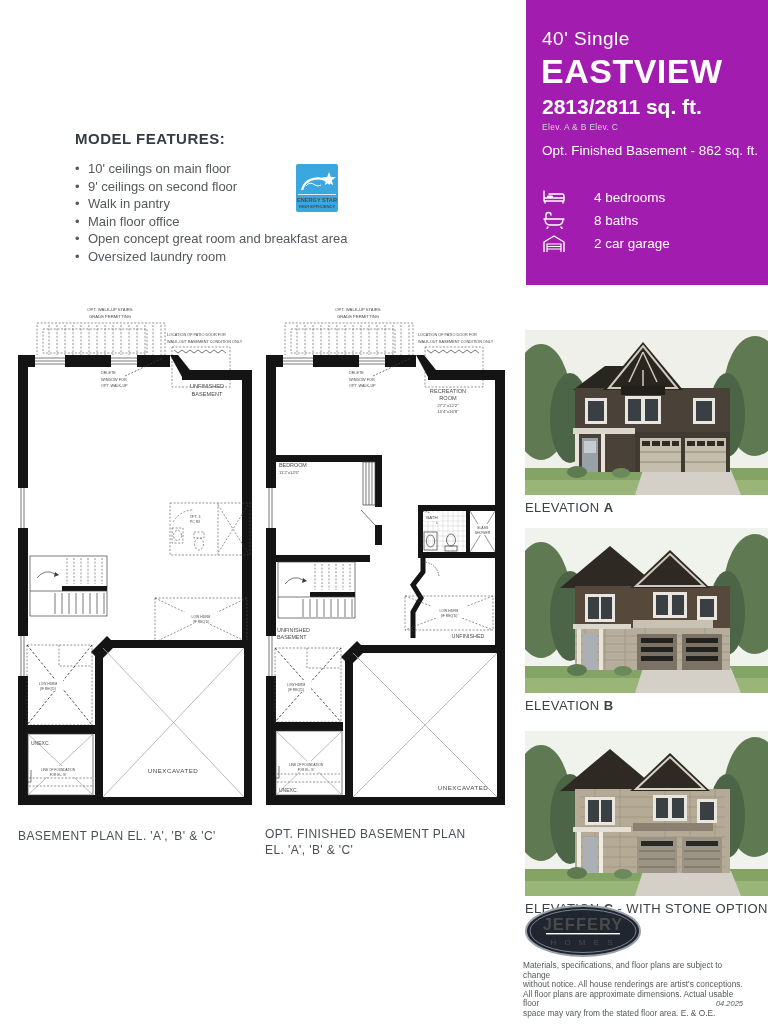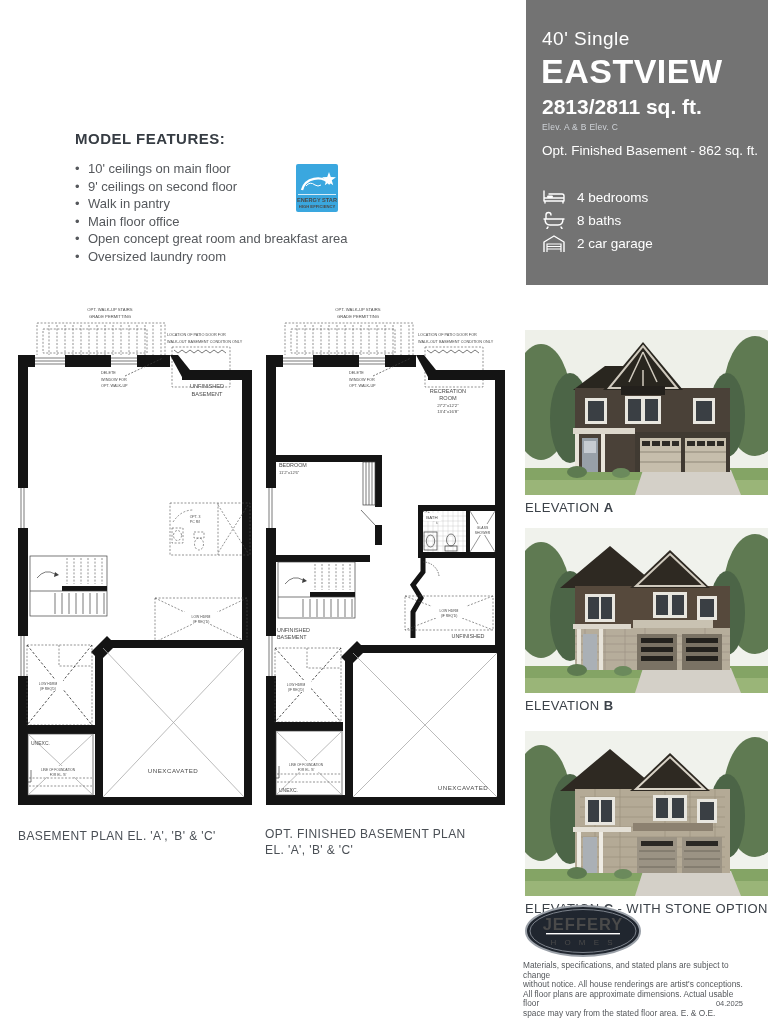--- a/index.html
+++ b/index.html
@@ -16,36 +16,36 @@
   .plan{position:absolute;}
   .plan-caption{position:absolute;font-size:12px;letter-spacing:.4px;color:#4a4f55;line-height:16px;}
   svg text{fill:#4a4a4a;font-family:"Liberation Sans",sans-serif;}
   .wall{fill:#141414;}
   .thin{stroke:#3f3f3f;stroke-width:.7;fill:none;}
   .dash{stroke:#4a4a4a;stroke-width:.6;fill:none;stroke-dasharray:2 1.6;}
   .dashb{stroke:#222;stroke-width:.8;fill:none;stroke-dasharray:2.5 2;}
   .xlight{stroke:#a9a9a9;stroke-width:.8;fill:none;}
   .tile{stroke:#c2c2c2;stroke-width:.4;fill:none;}
   
-  .panel{position:absolute;left:526px;top:0;width:242px;height:285px;background:#737373;color:#fff;}
+  .panel{position:absolute;left:526px;top:0;width:242px;height:285px;background:#a21caf;color:#fff;}
   .panel .type{position:absolute;left:16px;top:28px;font-size:19px;font-weight:300;letter-spacing:.5px;}
   .panel .name{position:absolute;left:15px;top:52px;font-size:34px;font-weight:bold;letter-spacing:.5px;}
   .panel .sqft{position:absolute;left:16px;top:95px;font-size:21px;font-weight:bold;}
   .panel .elevnote{position:absolute;left:16px;top:122px;font-size:8.5px;color:#cfd3d8;letter-spacing:.3px;}
   .panel .bsmt{position:absolute;left:16px;top:143px;font-size:13.5px;}
-  .spec{position:absolute;left:16px;height:22px;display:flex;align-items:center;gap:11px;font-size:13.5px;}
+  .spec{position:absolute;left:16px;height:22px;display:flex;align-items:center;gap:28px;font-size:13.5px;}
   
   .card{position:absolute;left:525px;width:243px;margin-top:28px;}
   .card .img{width:243px;display:block;}
   .card .cap{margin-top:5px;font-size:13px;letter-spacing:.4px;color:#3c4249;}
   .card .cap b{font-weight:bold;}
   
   .logo{position:absolute;left:524px;top:905px;}
   .disclaimer{position:absolute;left:523px;top:961px;width:224px;font-size:8.3px;line-height:9.6px;color:#55585c;}
-  .datecode{position:absolute;left:523px;top:999px;width:220px;text-align:right;font-size:7.5px;color:#55585c;}
+  .datecode{position:absolute;left:523px;top:999px;width:220px;text-align:right;font-size:7.5px;color:#55585c;font-style:italic;}
   
   .elevA{--sky:#eef0e9;--body:#4a4138;--body2:#403a32;--roof:#29261f;--base:#4a4138;--door:#c6beac;--trim:#e8e4da;}
   .elevB{--sky:#f0f2ec;--body:#56493c;--body2:#4a4036;--roof:#2e2922;--base:#b6ad9b;--door:#aaa withstand;--door:#a8a090;--trim:#e8e4da;}
   .elevC{--sky:#f0f2ec;--body:#b4aa96;--body2:#a79d89;--roof:#2e2922;--base:#b4aa96;--door:#b3ab9b;--trim:#efece4;}
   .sky{fill:var(--sky);} .t1{fill:#5f7a52;} .t2{fill:#4c6547;} .grass{fill:#84a465;} .grass2{fill:#9ab578;}
   .drive{fill:#d4d0c8;} .bodyr{fill:var(--body);} .body2r{fill:var(--body2);} .roofr{fill:var(--roof);}
   .baser{fill:var(--base);} .doorr{fill:var(--door);} .winf{fill:#e8e6df;} .winp{fill:#3a3f44;}
 </style>
 </head>
 <body>
@@ -493,20 +493,20 @@
   </div>
 
   <svg class="logo" width="118" height="52" viewBox="0 0 118 52">
     <ellipse cx="59" cy="26" rx="57" ry="25" fill="#20262f" stroke="#9aa0a8" stroke-width="2"></ellipse>
     <ellipse cx="59" cy="26" rx="53" ry="21.5" fill="none" stroke="#7d838c" stroke-width="1"></ellipse>
     <text x="59" y="25" text-anchor="middle" font-size="16.5" font-weight="bold" letter-spacing="1" fill="#fff">JEFFERY</text>
     <rect x="22" y="28" width="74" height="1.4" fill="#fff"></rect>
     <text x="59" y="40" text-anchor="middle" font-size="8" letter-spacing="3" fill="#fff">H  O  M  E  S</text>
   </svg>
   <div class="disclaimer">
-    <div>Materials, specifications, and stated plans are subject to change</div>
+    <div>Materials, specifications, and floor plans are subject to change</div>
     <div>without notice. All house renderings are artist's conceptions.</div>
     <div>All floor plans are approximate dimensions. Actual usable floor</div>
     <div>space may vary from the stated floor area. E. &amp; O.E.</div>
   </div>
   <div class="datecode">04.2025</div>
 
 </div>
 
 </body></html>

